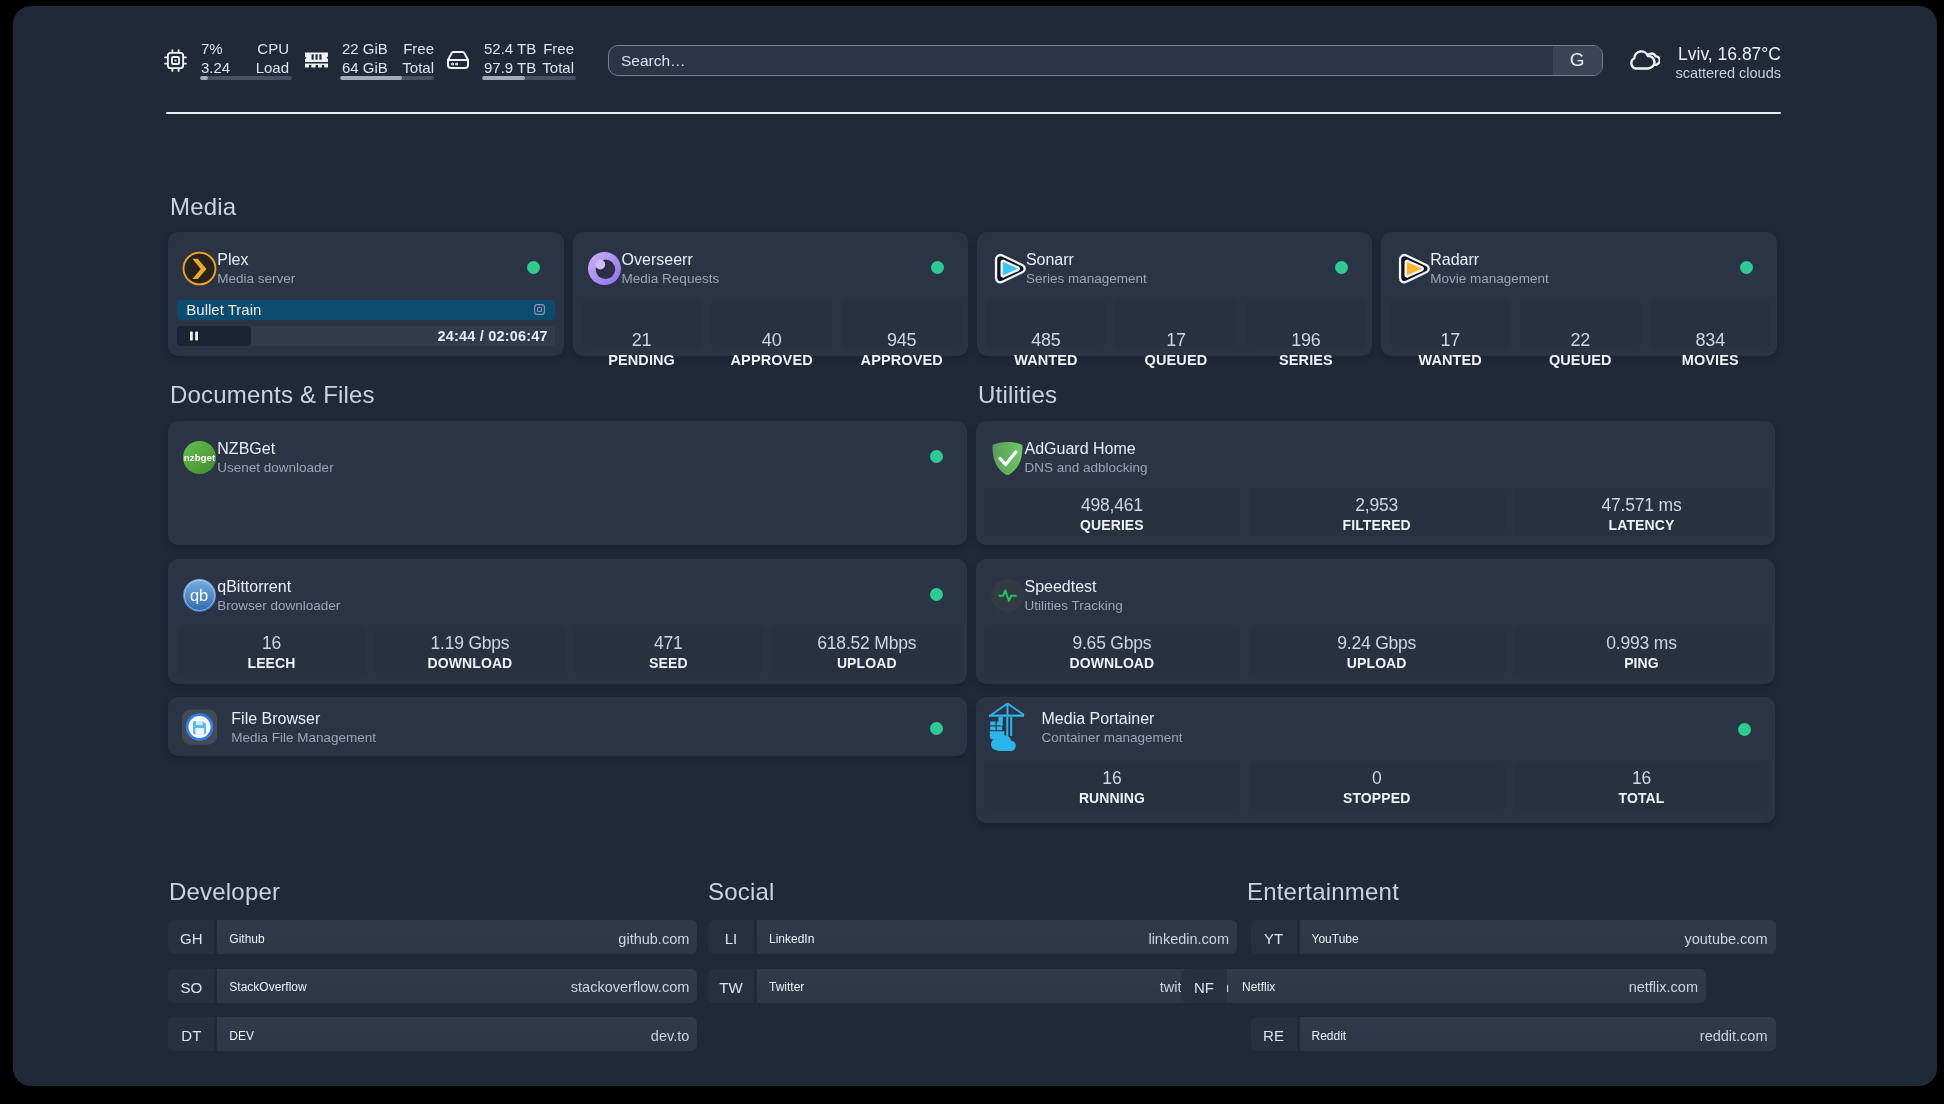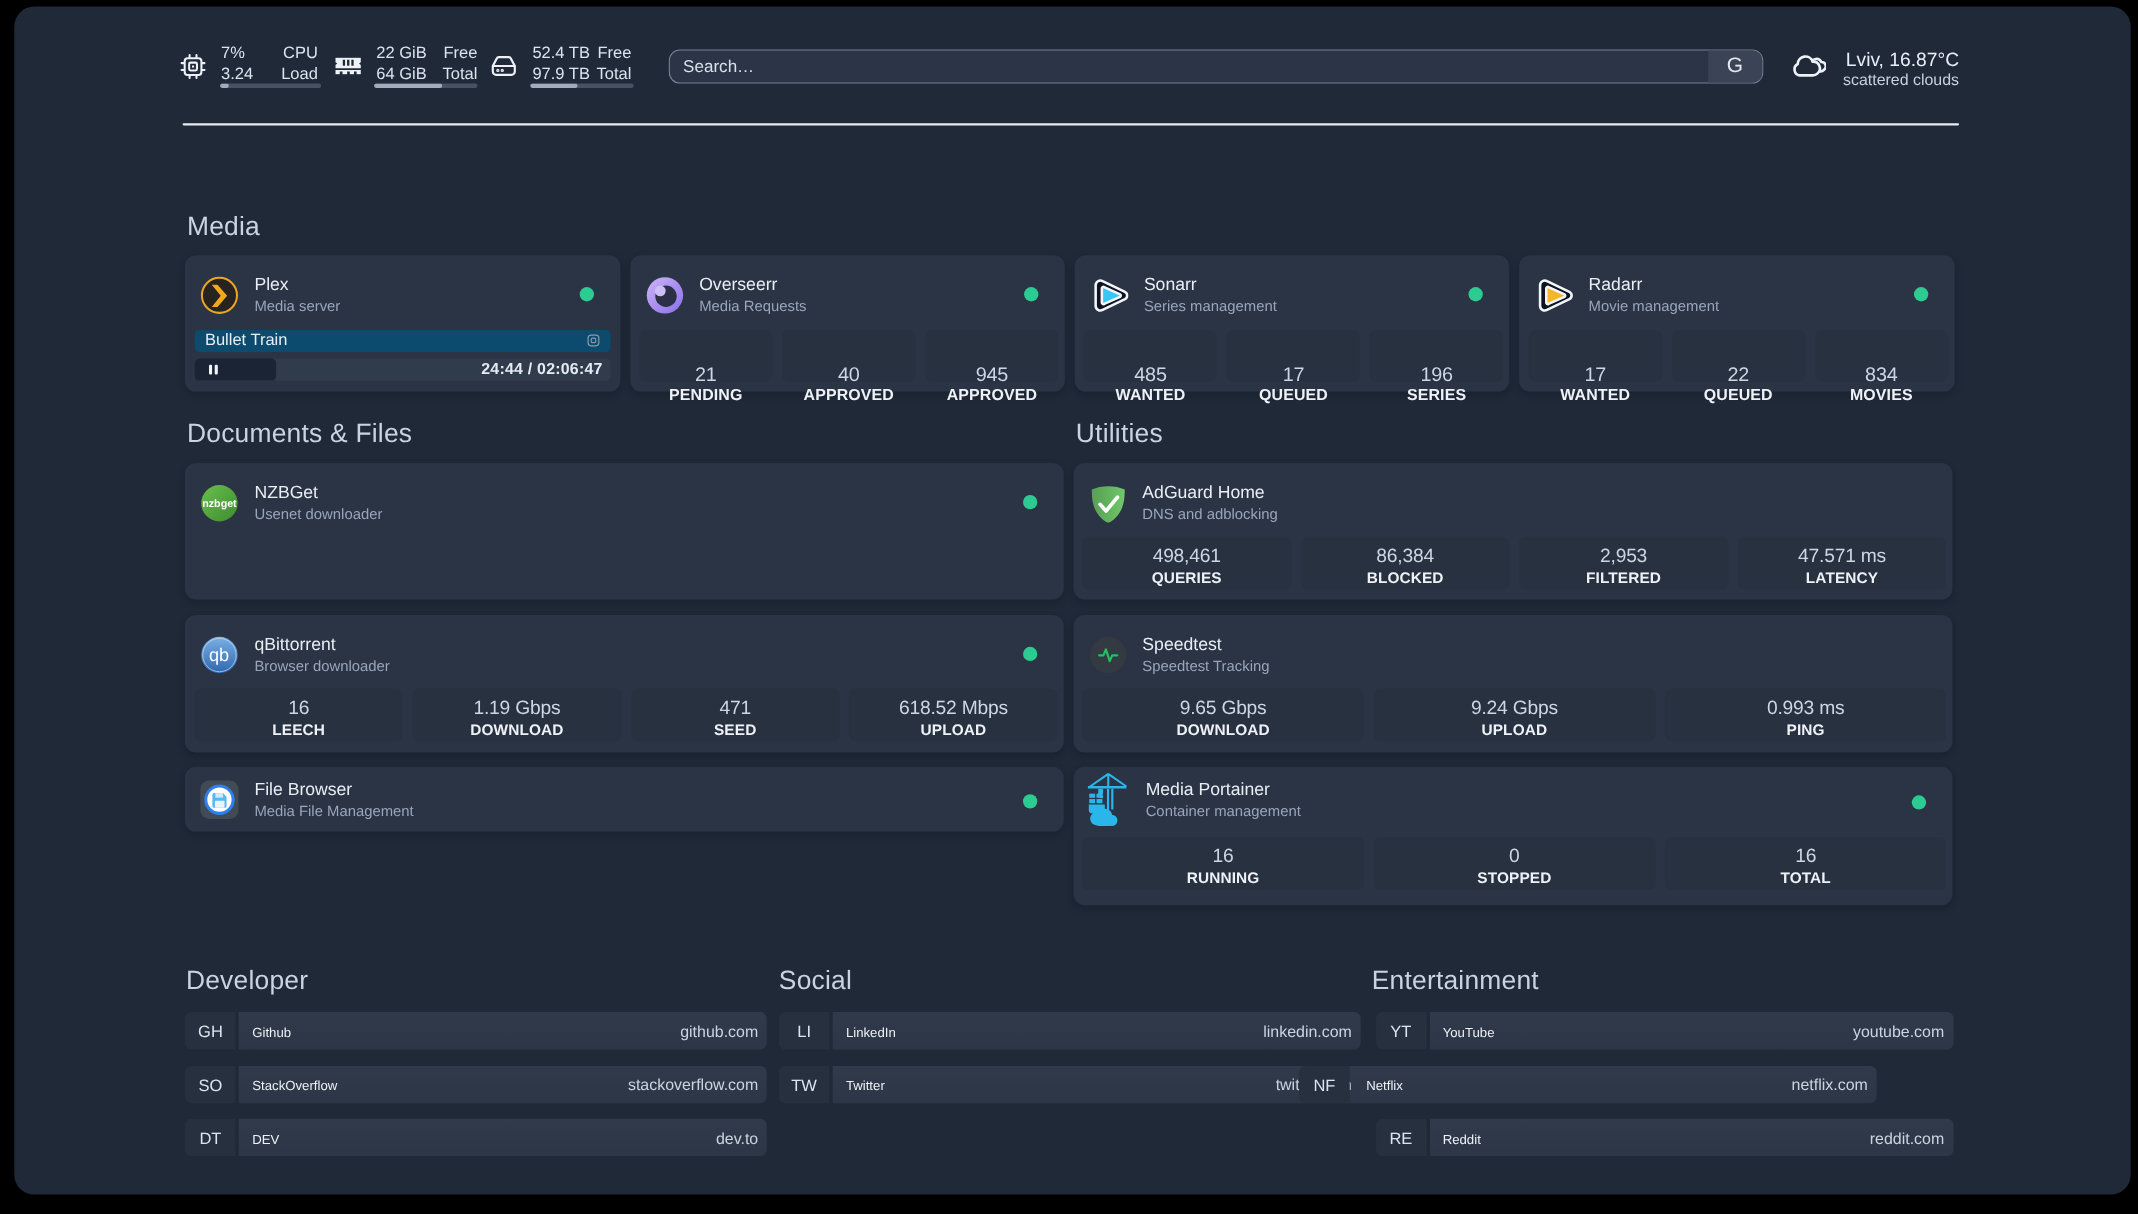--- a/index.html
+++ b/index.html
@@ -24,21 +24,21 @@
   .w1 { position:absolute; right:163px; top:43.5px; font-size:17.5px; color:#e9eef5; text-align:right; }
   .w2 { position:absolute; right:163px; top:65px; font-size:14.5px; color:#c6d0dc; text-align:right; }
   .hr { position:absolute; left:166px; top:111.5px; width:1615px; height:2.5px; background:#e8edf4; border-radius:2px; }
   
   .h2 { position:absolute; font-size:24px; color:#c9d4e2; font-weight:500; letter-spacing:0.2px; }
   
   .card { position:absolute; background:#2b3444; border-radius:10px;
     box-shadow:0 3px 6px rgba(10,16,28,0.25); }
   .chead { position:absolute; left:14px; top:18px; display:flex; align-items:center; }
   .cicon { width:35px; height:35px; flex:0 0 35px; }
-  .ctext { margin-left:14px; }
+  .ctext { margin-left:0; }
   .ctitle { font-size:16px; font-weight:500; color:#e9eef5; line-height:18px; margin-top:1px; }
   .csub { font-size:13.5px; color:#98a6ba; line-height:17px; margin-top:1px; }
   .dot { position:absolute; width:13px; height:13px; border-radius:50%; background:#2bcb92; right:24px; top:29px; }
   .stats { position:absolute; left:8.5px; right:6px; top:67.5px; height:47.5px; display:flex; gap:9px; }
   .stat { flex:1; background:#273140; border-radius:6px; display:flex; flex-direction:column;
     align-items:center; text-align:center; padding-top:8px; }
   .sval { font-size:17.5px; color:#cdd6e2; line-height:19px; letter-spacing:-0.2px; }
   .lg .sval { font-size:18px;margin-top:24px; }
   .lg .slab { font-size:14.5px; }
   .lg .stat { padding-top:7px; }
@@ -359,43 +359,39 @@
       <div class="ctitle">AdGuard Home</div>
       <div class="csub">DNS and adblocking</div>
     </div>
   </div>
   <div class="stats">
     <div class="stat">
         <div class="sval">498,461</div>
         <div class="slab">QUERIES</div>
       </div>
     <div class="stat">
-        <div class="sval">86,384</div>
-        <div class="slab">BLOCKED</div>
-      </div>
-    <div class="stat">
         <div class="sval">2,953</div>
         <div class="slab">FILTERED</div>
       </div>
     <div class="stat">
         <div class="sval">47.571 ms</div>
         <div class="slab">LATENCY</div>
       </div>
   </div>
 </div>
 
 <div class="card" style="left:975.5px;top:558.5px;width:799.9px;height:125.5px">
   <div class="chead">
     <svg class="cicon" viewBox="0 0 36 36">
       <circle cx="18" cy="18" r="17" fill="#333a41"></circle>
       <path d="M9.5 18.3 h4 l2.3-5.6 3.6 11 2.3-5.4 h4.8" fill="none" stroke="#23c161" stroke-width="2" stroke-linecap="round" stroke-linejoin="round"></path>
     </svg>
     <div class="ctext">
       <div class="ctitle">Speedtest</div>
-      <div class="csub">Speedtest Tracking</div>
+      <div class="csub">Utilities Tracking</div>
     </div>
   </div>
   <div class="stats">
     <div class="stat">
         <div class="sval">9.65 Gbps</div>
         <div class="slab">DOWNLOAD</div>
       </div>
     <div class="stat">
         <div class="sval">9.24 Gbps</div>
         <div class="slab">UPLOAD</div>

